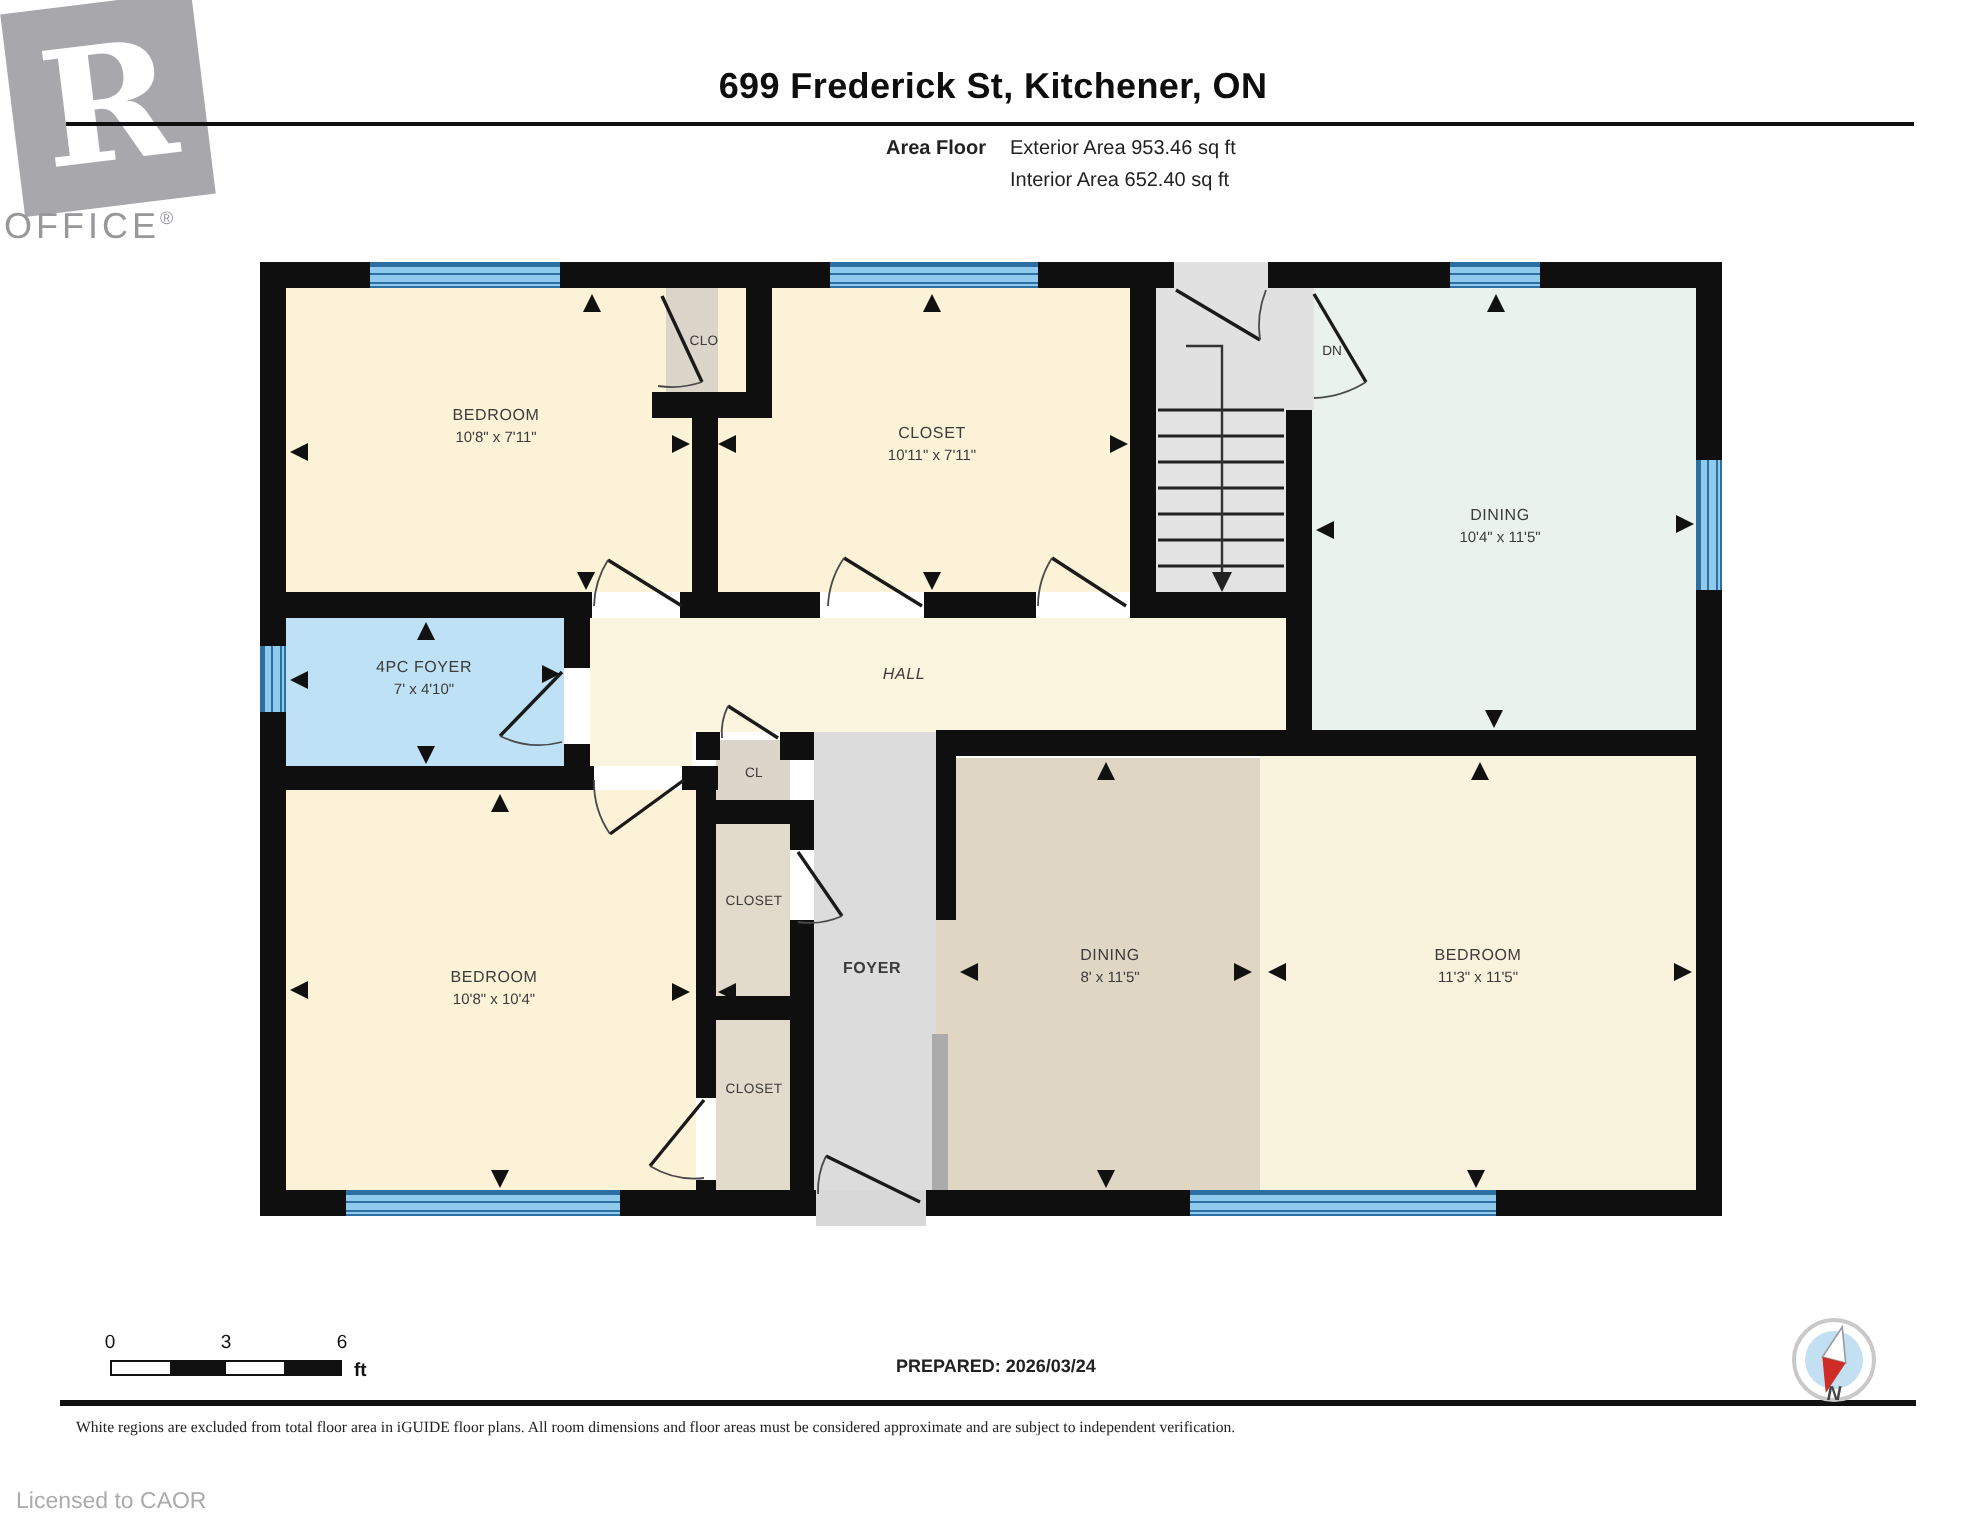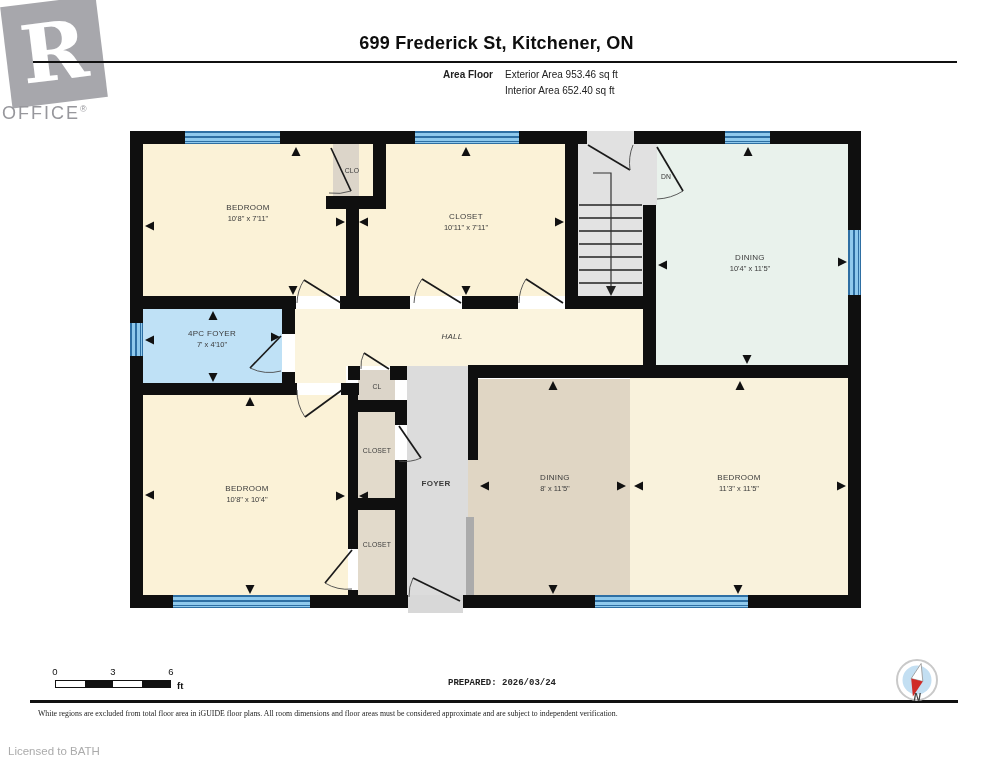--- a/index.html
+++ b/index.html
@@ -41,21 +41,21 @@
   
   .rule2{position:absolute;left:30px;top:700px;width:928px;height:3px;background:#111;}
   .scalebar{position:absolute;left:55px;top:666px;width:116px;}
   .scale-ticks{position:relative;height:12px;font-size:9.5px;color:#111;}
   .scale-ticks span{position:absolute;transform:translateX(-50%);}
   .scale-strip{position:relative;margin-top:2px;width:116px;height:8px;
                border:1px solid #111;box-sizing:border-box;display:flex;}
   .scale-strip span{display:block;height:100%;flex:1 0 auto;}
   .seg-w{background:#fff;} .seg-b{background:#111;}
   .scale-unit{position:absolute;left:122px;top:14px;font-size:9.5px;color:#111;font-weight:bold;}
-  .prepared{position:absolute;left:448px;top:678px;font-size:9px;font-weight:bold;color:#222;font-family:Liberation Mono, monospace;}
+  .prepared{position:absolute;left:448px;top:678px;font-size:9px;font-weight:bold;color:#222;}
   .compass{position:absolute;left:894px;top:657px;width:46px;height:46px;}
   .compass-n{position:absolute;left:894px;top:692px;width:46px;text-align:center;
              font-size:10px;font-style:italic;font-weight:bold;color:#444;}
   .disclaimer{position:absolute;left:38px;top:709px;width:910px;font-size:7.8px;color:#222;font-family:Liberation Serif, serif;}
   .license{position:absolute;left:8px;top:745px;font-size:11.5px;color:#ABABAB;}
 </style>
 </head>
 <body>
 
 <div class="logo-block">
@@ -260,13 +260,13 @@
   <circle cx="23" cy="23" r="20" fill="#ffffff" stroke="#C9C9C9" stroke-width="2"></circle>
   <circle cx="23" cy="23" r="14.5" fill="#C3DFF2"></circle>
   <g transform="rotate(14 23 23)">
     <polygon points="23,6 29,23 17,23" fill="#ffffff" stroke="#9a9a9a" stroke-width="0.8"></polygon>
     <polygon points="17,23 29,23 23,40" fill="#CF2B27"></polygon>
   </g>
 </svg>
 <div class="compass-n">N</div>
 
 <div class="disclaimer">White regions are excluded from total floor area in iGUIDE floor plans. All room dimensions and floor areas must be considered approximate and are subject to independent verification.</div>
-<div class="license">Licensed to BATH</div>
+<div class="license">Licensed to CAOR</div>
 
 </body></html>

